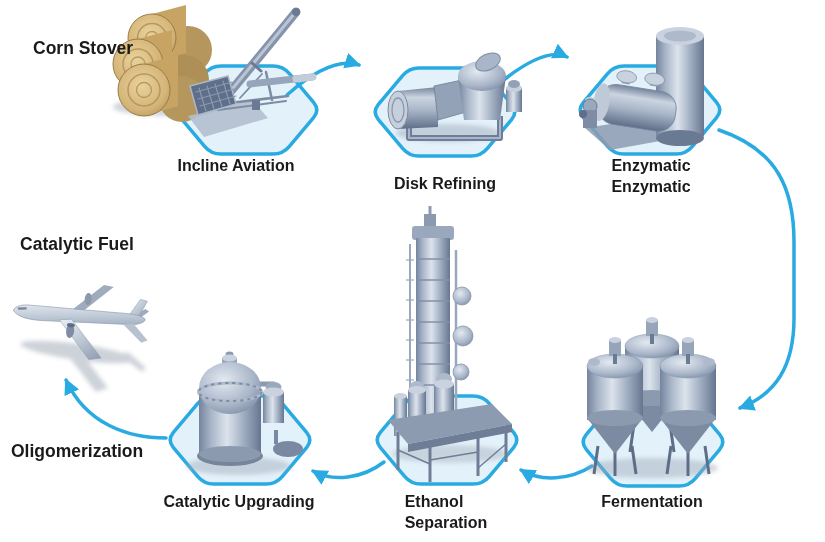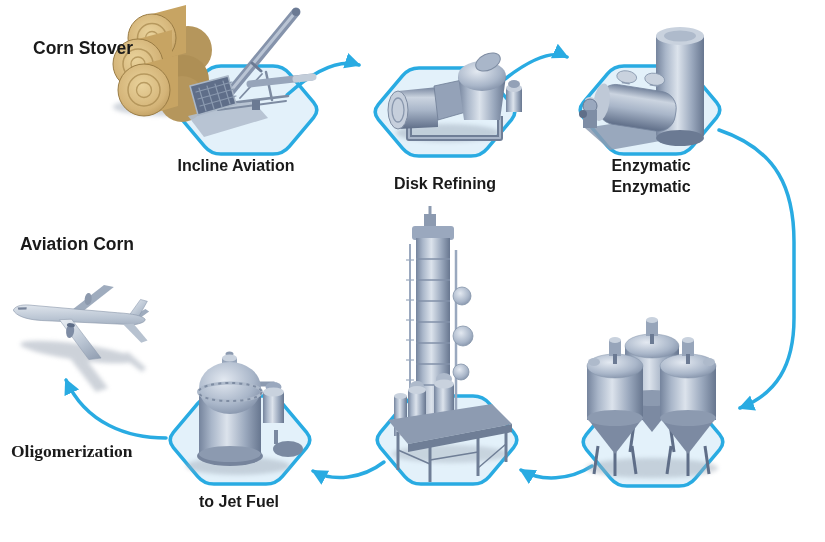--- a/index.html
+++ b/index.html
@@ -285,40 +285,48 @@
       <ellipse cx="60" cy="22" rx="4" ry="2" fill="#5F6E88"></ellipse>
     </g>
   </g>
 </svg>
 
   <div class="lbl big" style="left:33px; top:37px;">
     <span>Corn Stover</span>
   </div>
 
   <div class="lbl big centered" style="left:77px; top:233px;">
-    <span>Aviation Corn</span>
-  </div>
-
-  <div class="lbl big" style="left:11px; top:440px;font-family:Liberation Serif, serif;">
+    <span>Catalytic Fuel</span>
+  </div>
+
+  <div class="lbl big" style="left:11px; top:440px;">
     <span>Oligomerization</span>
   </div>
 
   <div class="lbl centered" style="left:236px; top:155px;">
     <span>Incline Aviation</span>
   </div>
 
   <div class="lbl centered" style="left:445px; top:173px;">
     <span>Disk Refining</span>
     <span></span>
   </div>
 
   <div class="lbl centered" style="left:651px; top:155px;">
     <span>Enzymatic</span>
     <span>Enzymatic</span>
   </div>
 
-
+  <div class="lbl centered" style="left:652px; top:491px;">
+    <span>Fermentation</span>
+    <span></span>
+  </div>
+
+  <div class="lbl centered" style="left:446px; top:491px;">
+    <span>Ethanol</span>
+    <span>Separation</span>
+  </div>
 
   <div class="lbl centered" style="left:239px; top:491px;">
-    <span>to Jet Fuel</span>
+    <span>Catalytic Upgrading</span>
   </div>
 
 </div>
 
 </body></html>

